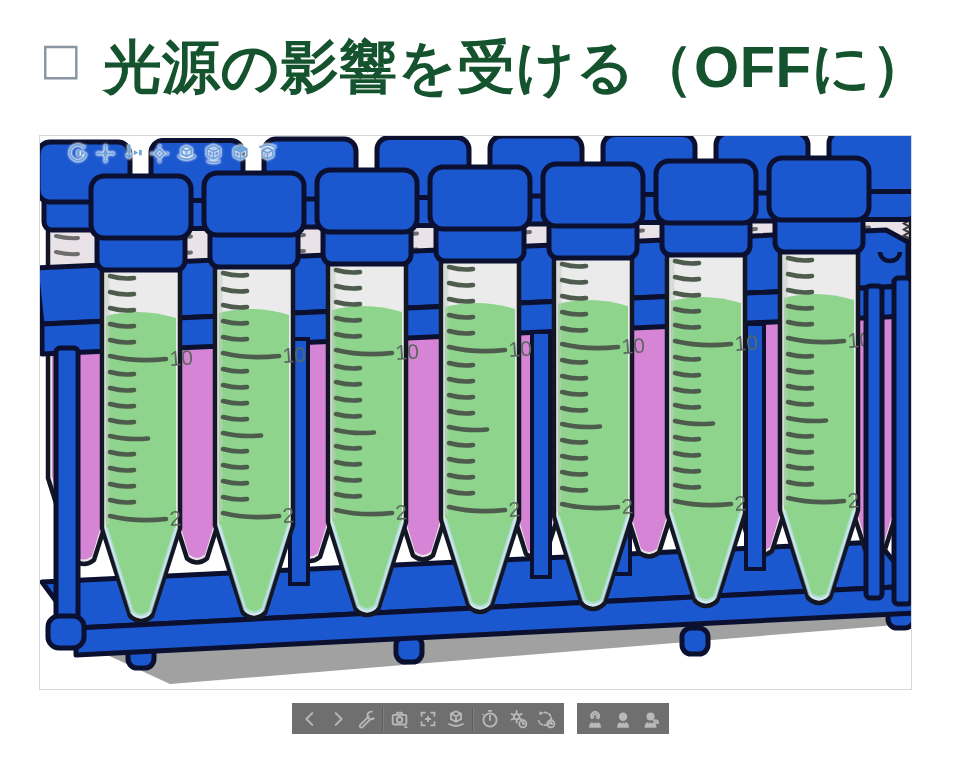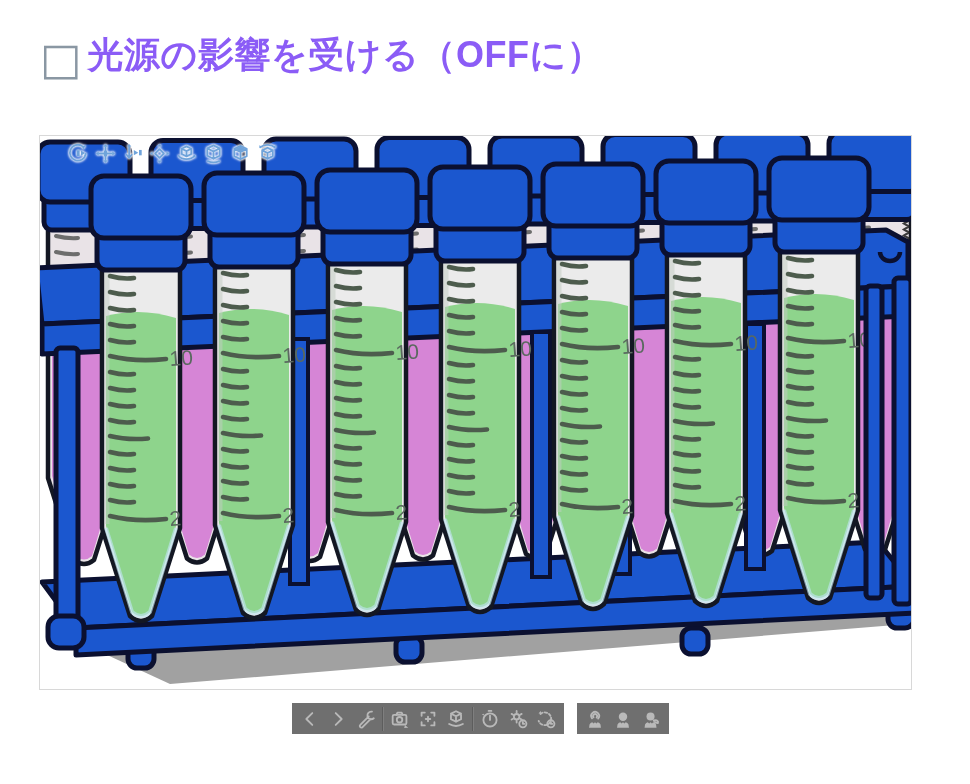--- a/index.html
+++ b/index.html
@@ -8,22 +8,23 @@
     background:#ffffff;
     font-family:"Liberation Sans","DejaVu Sans",sans-serif;
   }
   
   .title-row{position:absolute;left:40px;top:34px;display:flex;align-items:flex-start;gap:6px;}
   .title-bullet{
     color:#8a97a3;font-size:44px;line-height:1.15;font-weight:400;
     font-family:"DejaVu Sans",sans-serif;
   }
   .slide-title{
-    color:#8b5cf6;font-size:36px;font-weight:700;line-height:1.15;letter-spacing:0.5px;
+    color:#14532d;font-size:58px;font-weight:700;line-height:1.15;letter-spacing:0.5px;
     white-space:nowrap;
+    margin-left:16px;
   }
   
   .viewer{
     position:absolute;left:39px;top:135px;width:871px;height:553px;
     border:1px solid #d8d8d8;background:#ffffff;overflow:hidden;box-sizing:content-box;
   }
   .scene-svg{position:absolute;left:0;top:0;}
   
   .view-toolbar{position:absolute;left:26px;top:5px;display:flex;gap:3px;z-index:3;}
   .vbtn{width:24px;height:24px;padding:0;border:0;background:transparent;cursor:pointer;display:flex;align-items:center;justify-content:center;}

